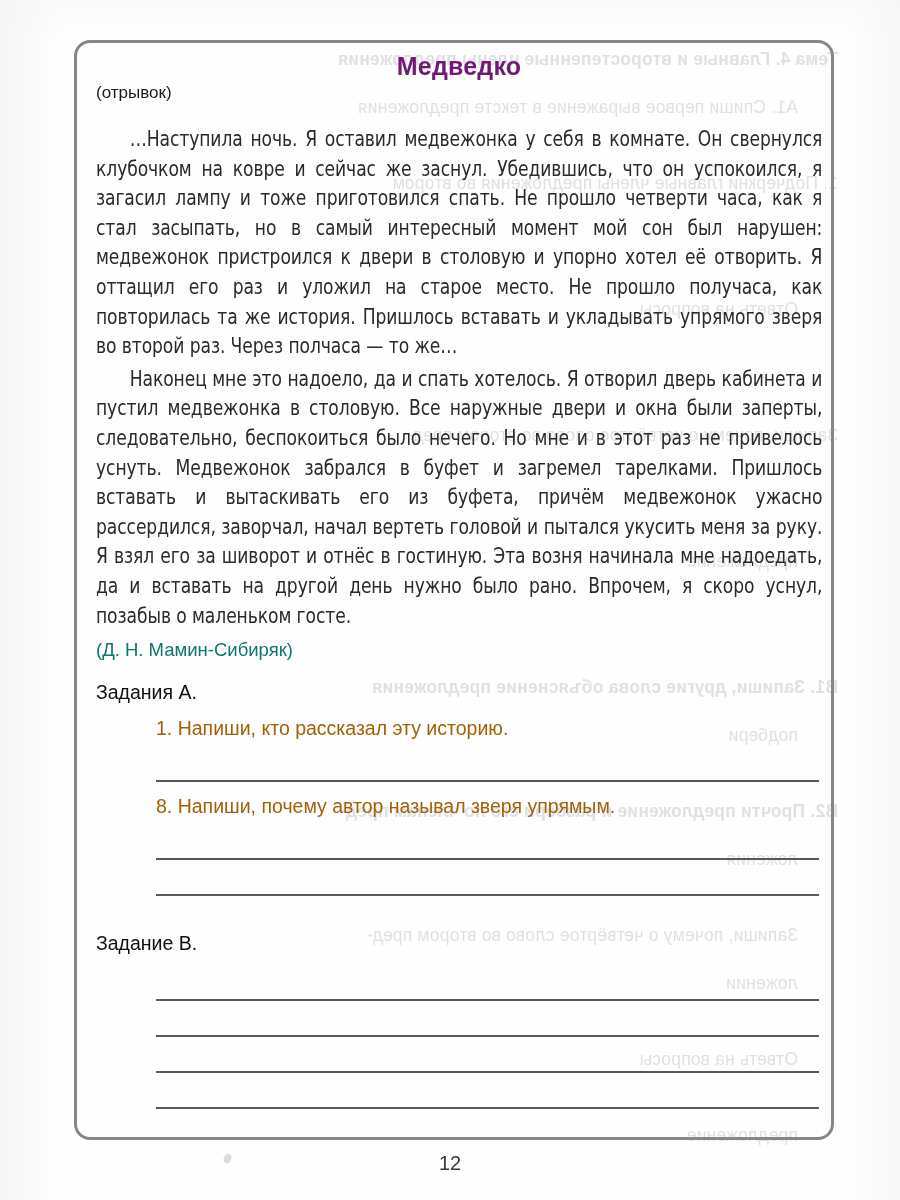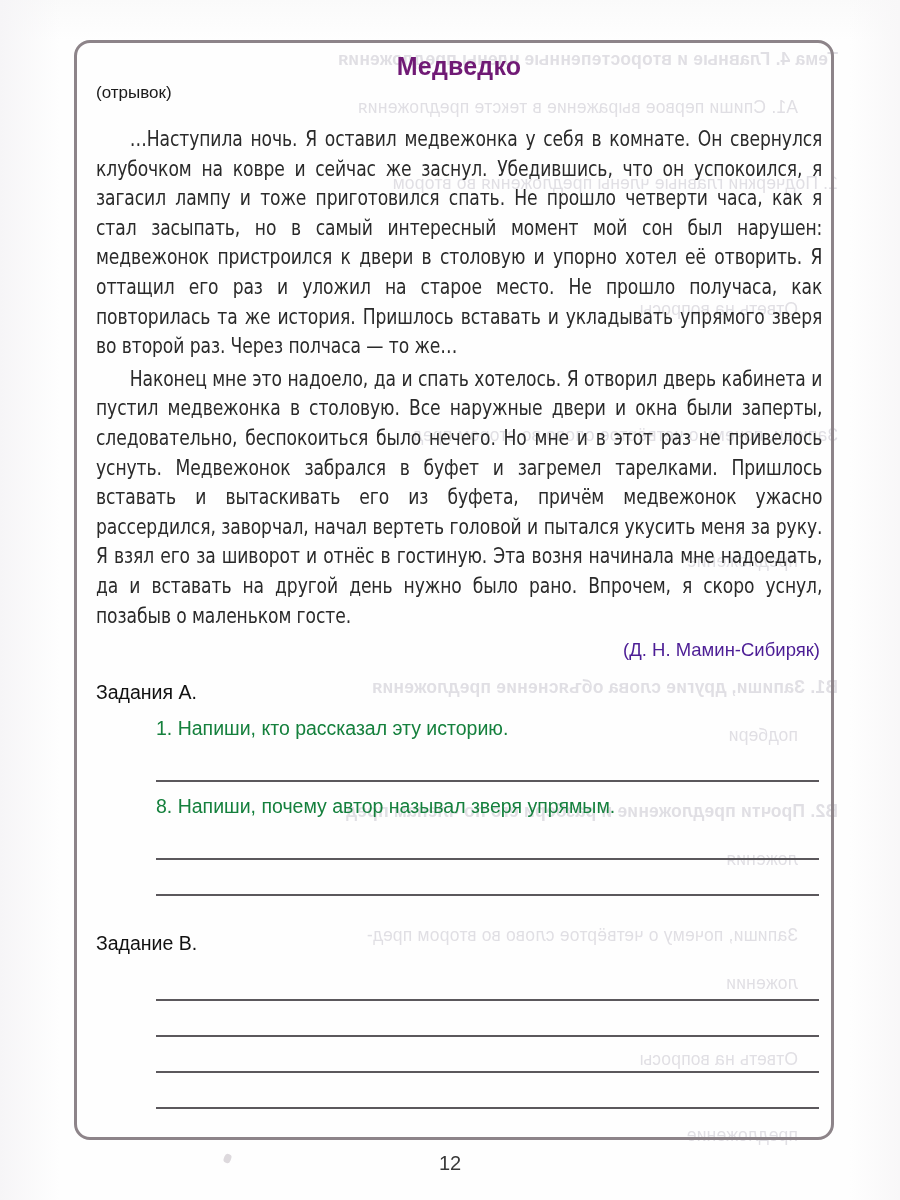--- a/index.html
+++ b/index.html
@@ -109,39 +109,39 @@
     font-family: "DejaVu Sans", sans-serif;
     font-stretch: condensed;
     transform: scaleX(.935);
     transform-origin: left center;
     width: 107%;
   }
   .story p + p { margin-top: 3px; }
 
   .attribution {
     margin-top: 8px;
-    text-align: right;
+    text-align: left;
     font-size: 18.5px;
-    color: #4c1d95;
+    color: #0f766e;
     padding-right: 2px;
   }
 
   .task-head {
     font-weight: normal;
     font-size: 19.5px;
     margin-top: 20px;
     color: #111;
   }
   .task-head.b-head { margin-top: 36px; }
 
   .question {
     font-size: 19.5px;
     margin-top: 13px;
     padding-left: 60px;
-    color: #15803d;
+    color: #a16207;
   }
   .question.wide { padding-left: 64px; }
 
   .answer-line {
     height: 0;
     border-bottom: 2px solid #5b585c;
     margin-left: 60px;
     margin-right: 3px;
   }
   .sp-34 { height: 34px; }

